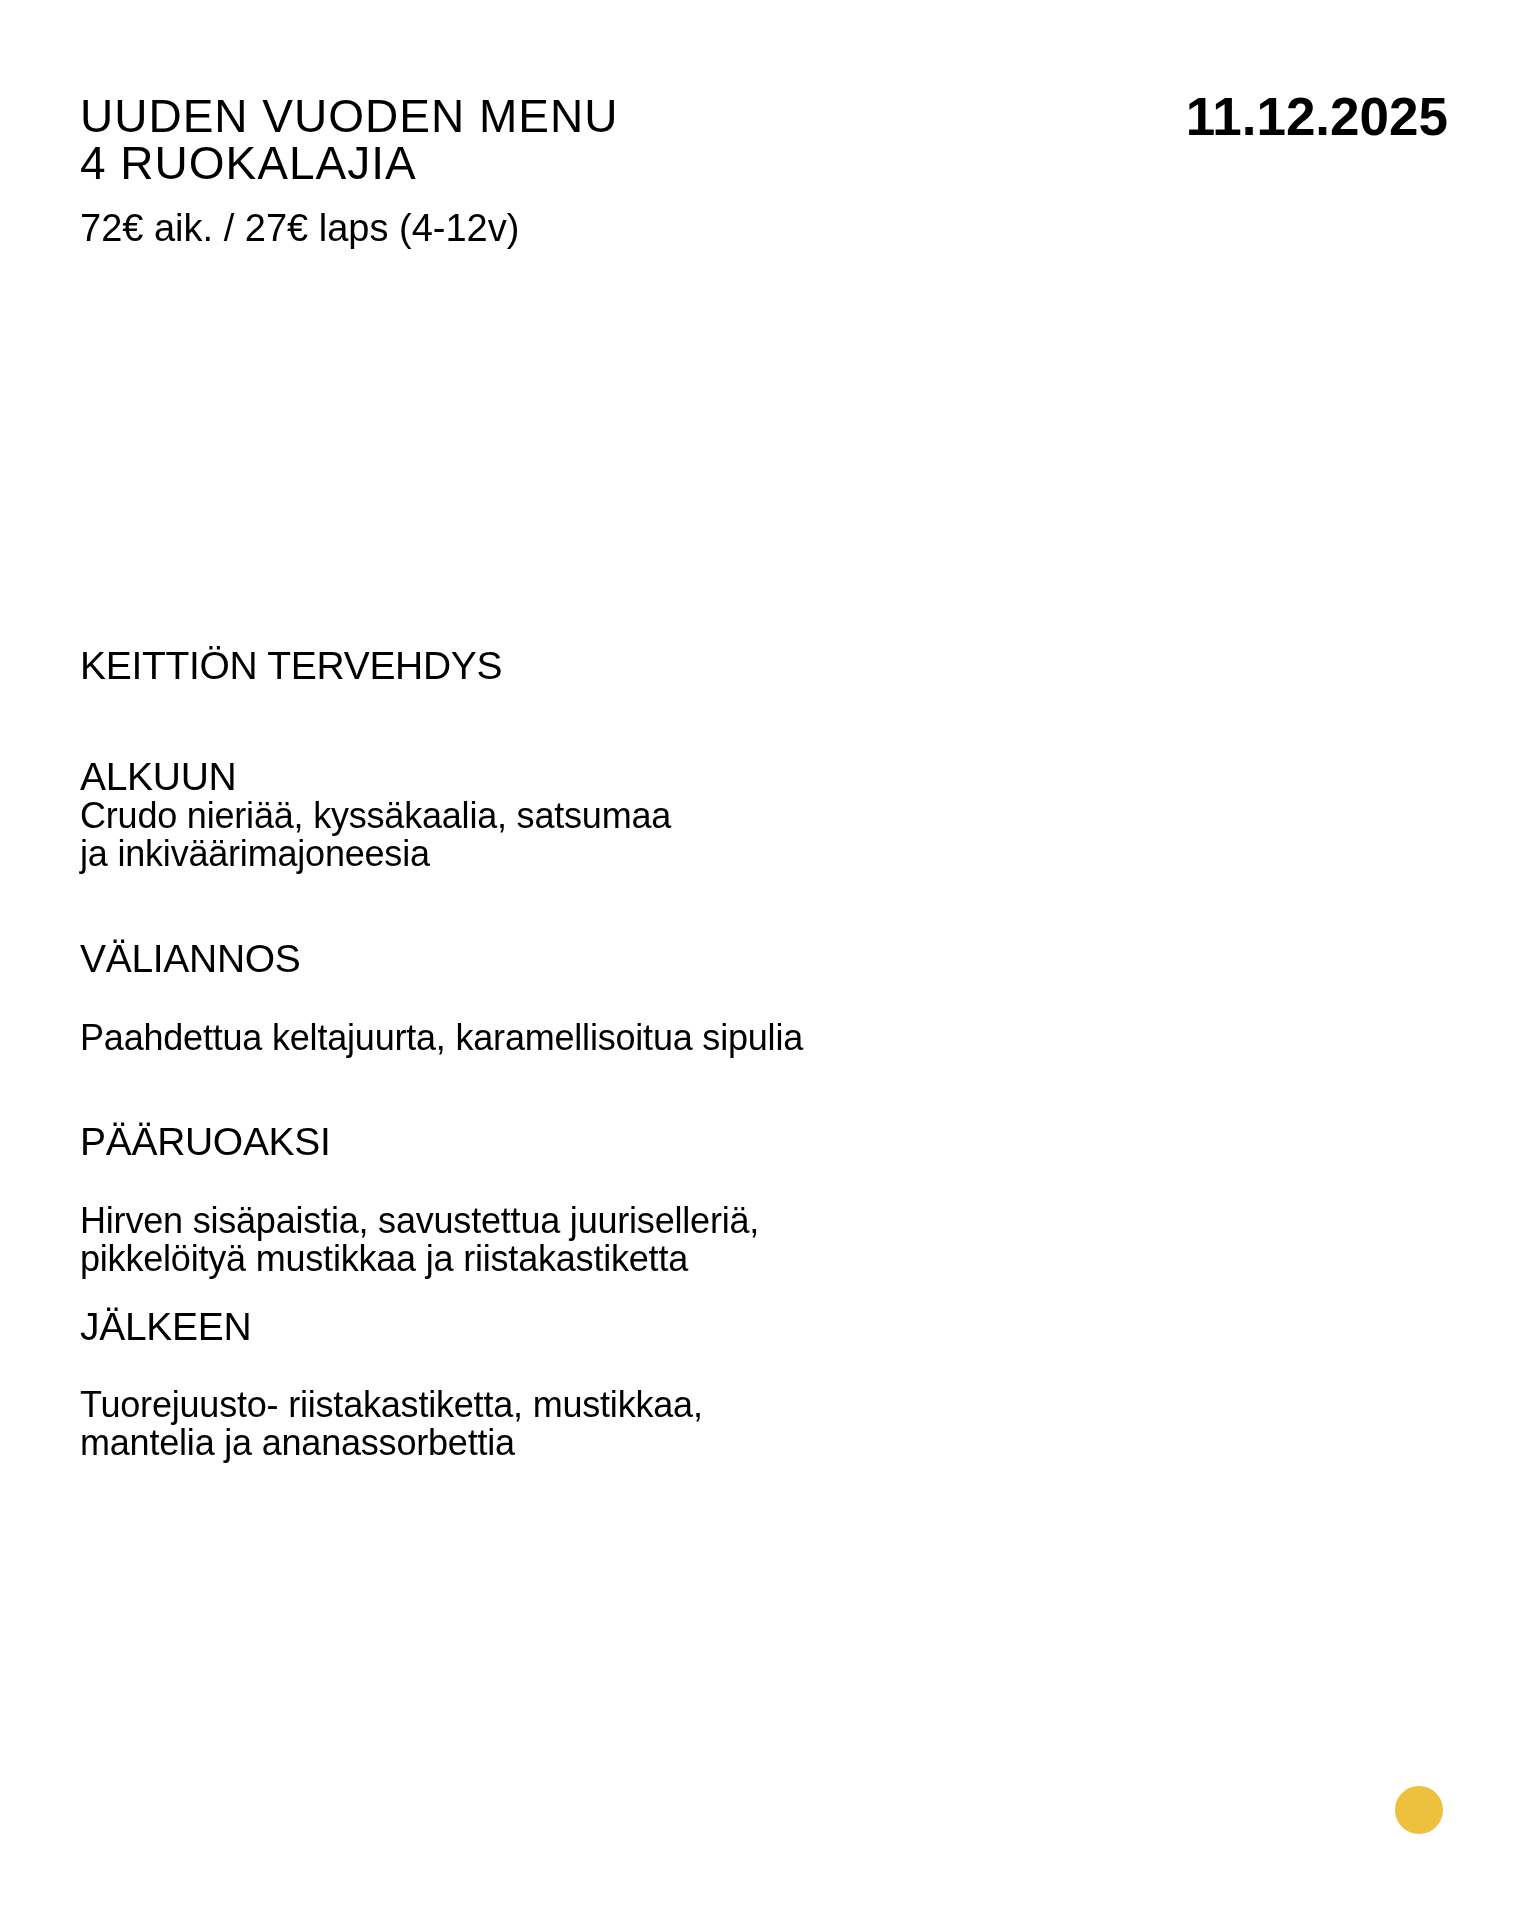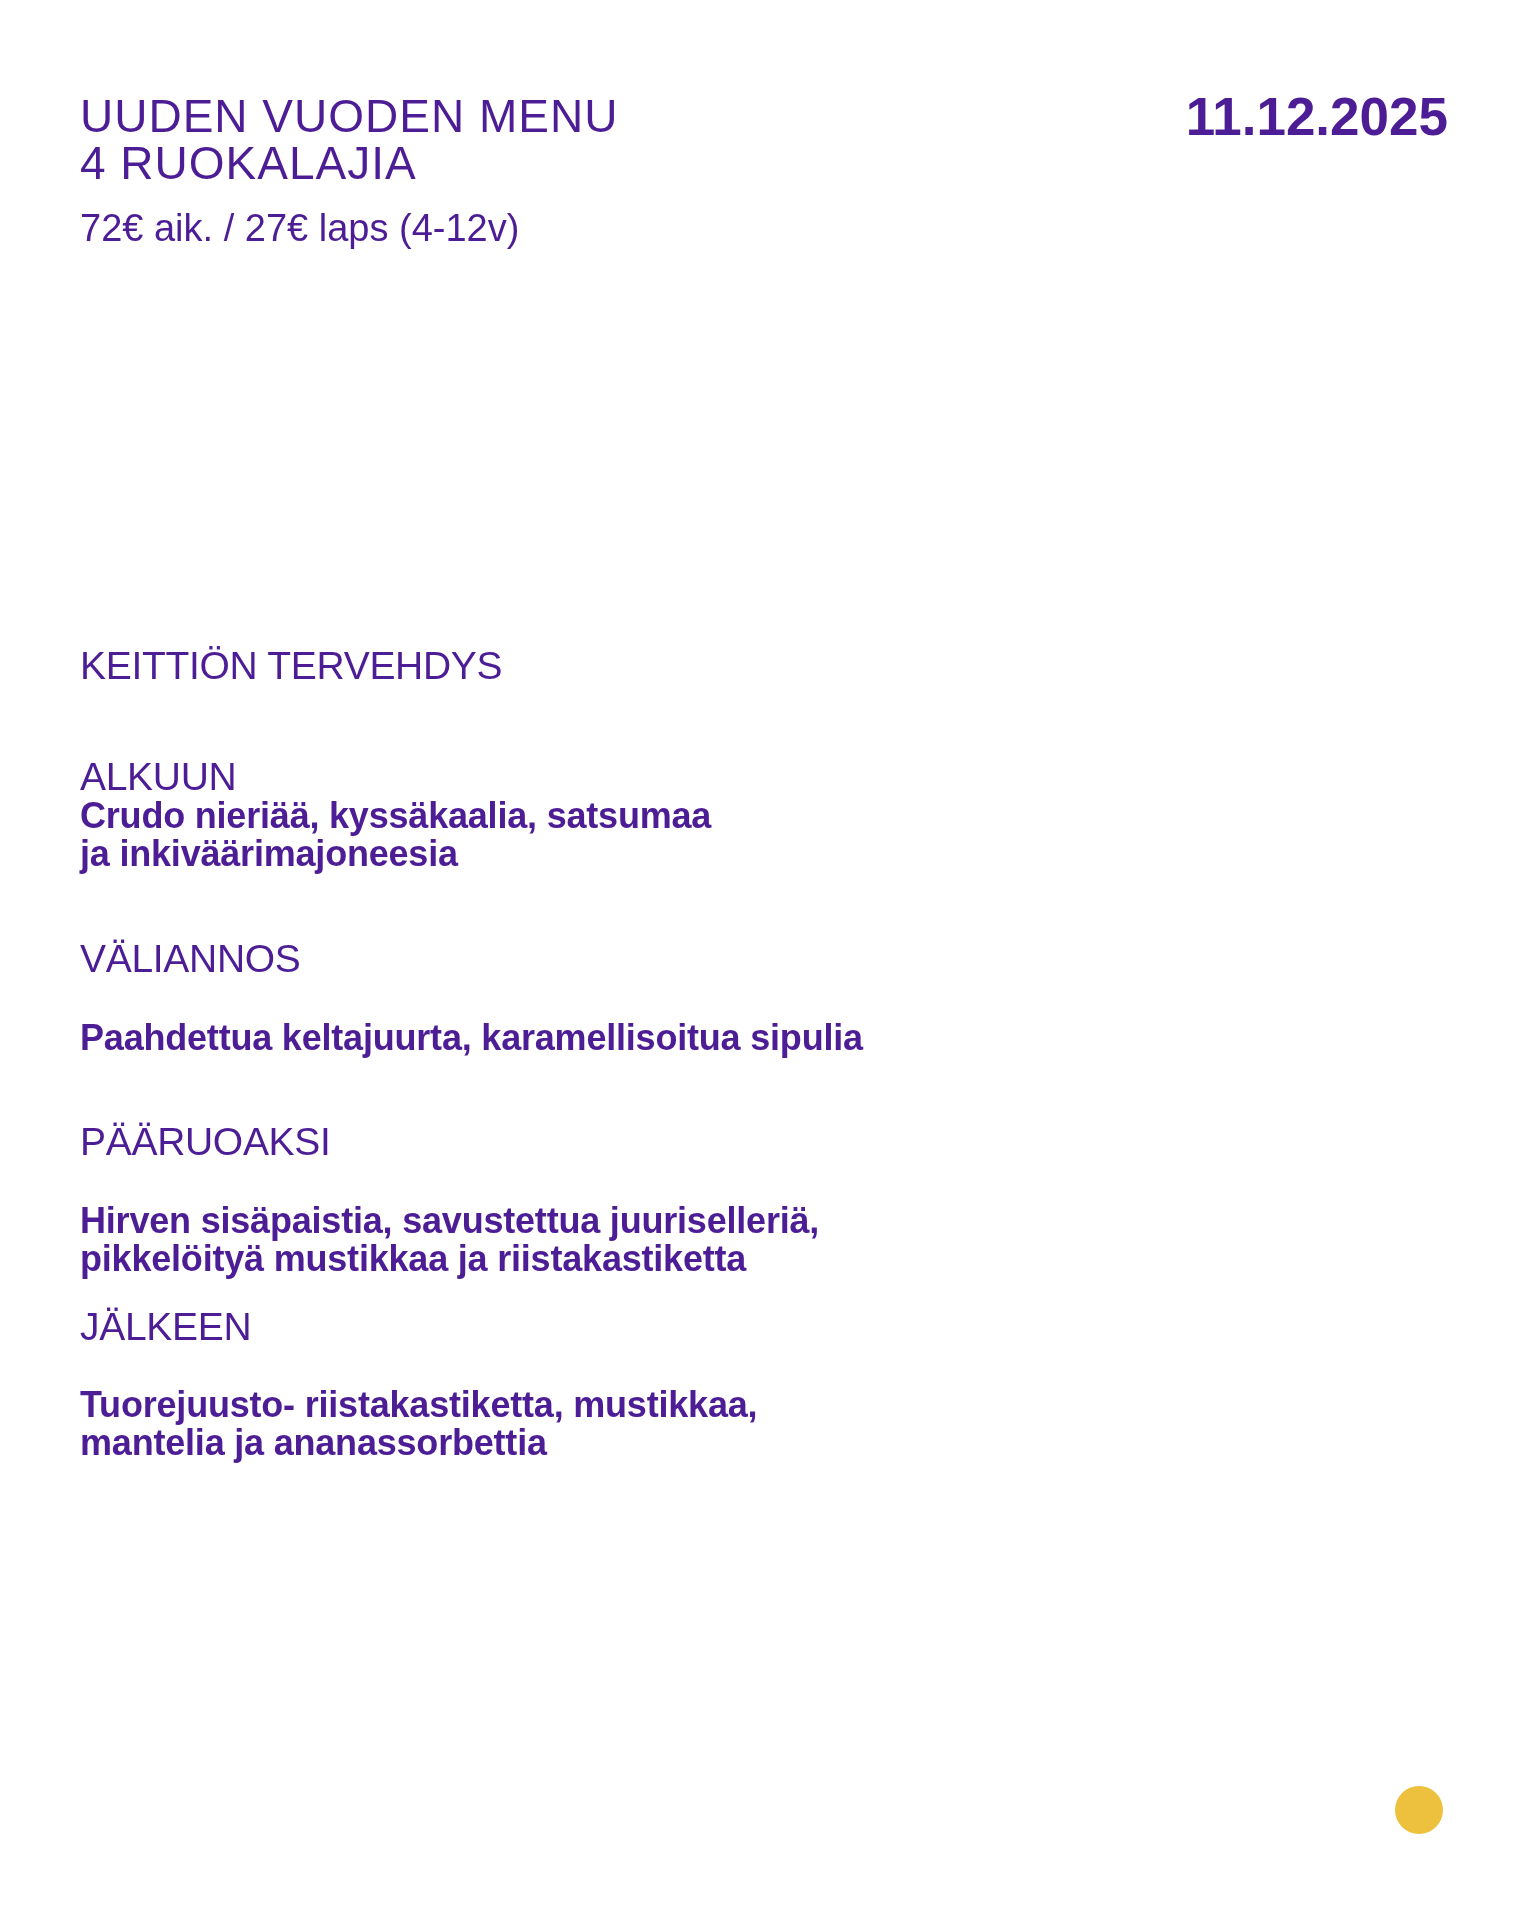--- a/index.html
+++ b/index.html
@@ -5,21 +5,21 @@
   html, body {
     margin: 0;
     padding: 0;
     background: #ffffff;
   }
   #page {
     position: relative;
     width: 1536px;
     height: 1920px;
     background: #ffffff;
-    color: #4c1d95;
+    color: #000000;
     font-family: "Liberation Sans", sans-serif;
     overflow: hidden;
   }
   .abs { position: absolute; }
 
   .title {
     left: 80px;
     top: 93px;
     font-size: 46px;
     line-height: 47px;
@@ -51,21 +51,21 @@
     line-height: 39px;
     font-weight: 500;
     letter-spacing: -0.3px;
     text-transform: uppercase;
     white-space: nowrap;
   }
   .body-text {
     left: 80px;
     font-size: 36px;
     line-height: 38px;
-    font-weight: 700;
+    font-weight: 400;
     letter-spacing: -0.2px;
     white-space: nowrap;
   }
   .heading-greeting   { top: 646px; }
   .heading-starter    { top: 757px; }
   .body-starter       { top: 797px; }
   .heading-middle     { top: 939px; }
   .body-middle        { top: 1019px; }
   .heading-main       { top: 1122px; }
   .body-main          { top: 1202px; }

